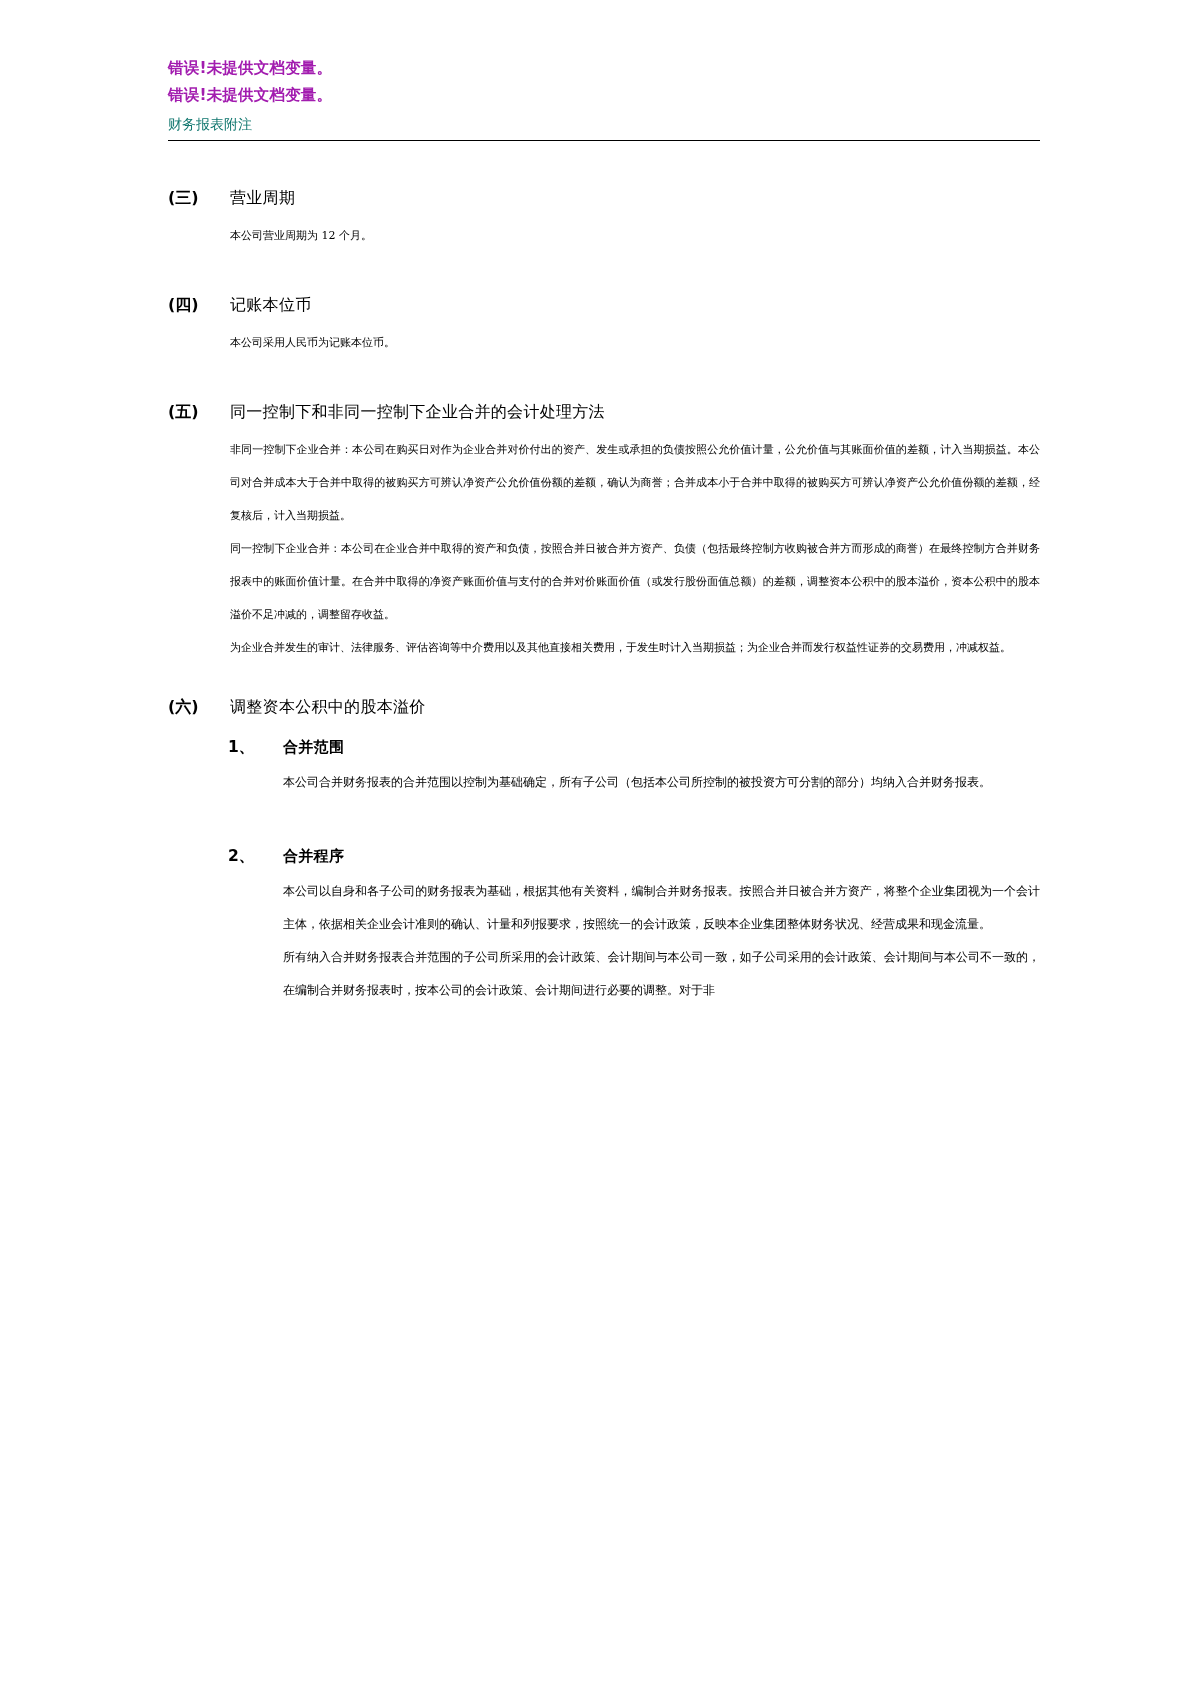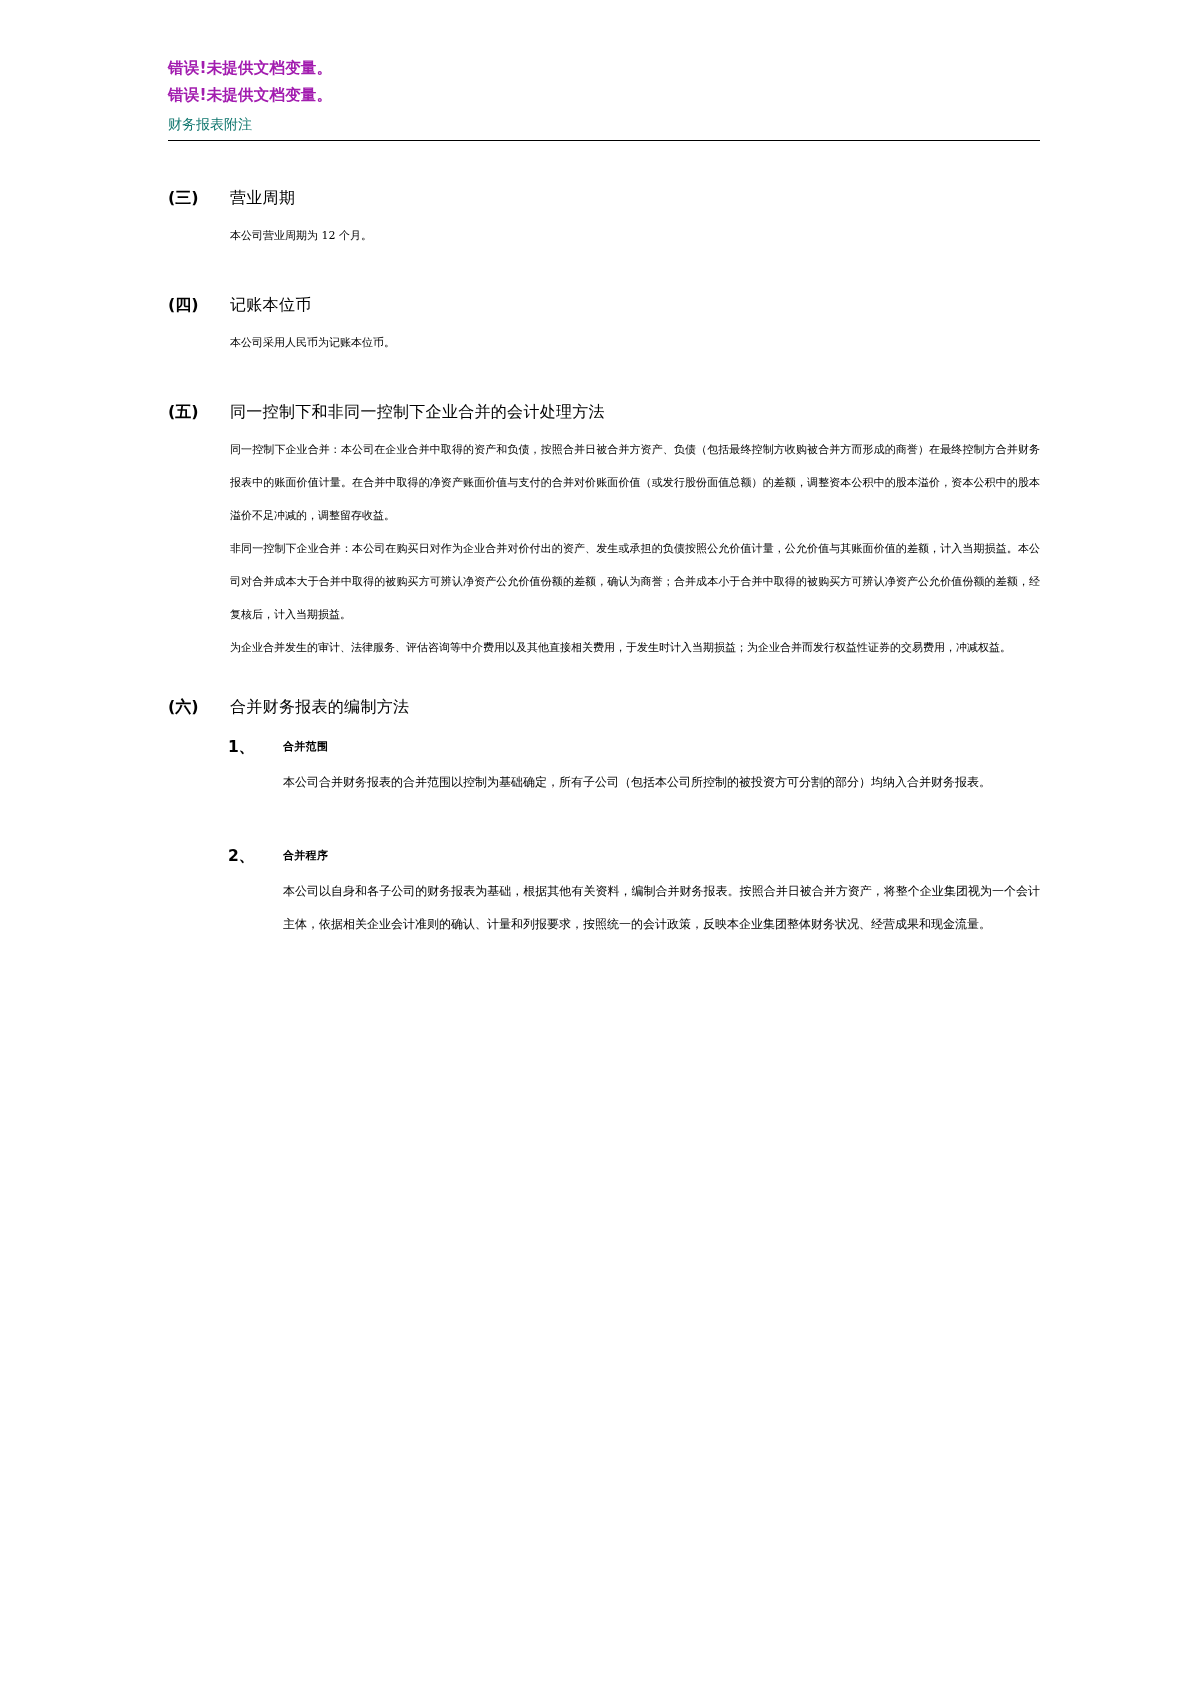--- a/index.html
+++ b/index.html
@@ -105,21 +105,21 @@
   .sub-num {
     width: 55px;
     flex: 0 0 55px;
     margin-left: 228px;
     font-size: 15.5px;
     font-weight: bold;
     line-height: 26px;
     font-family: "DejaVu Sans", sans-serif;
   }
   .sub-title {
-    font-size: 11px;
+    font-size: 15px;
     font-weight: bold;
     line-height: 26px;
     font-family: "DejaVu Sans", sans-serif;
     letter-spacing: 0.3px;
   }
   .sub-body {
     margin-left: 283px;
     margin-right: 160px;
     font-family: "DejaVu Serif", serif;
     font-size: 12px;
@@ -165,46 +165,47 @@
       <div class="sec-body para">本公司采用人民币为记账本位币。</div>
     </div>
 
     <div class="gap-lg"></div>
 
     <div class="sec">
       <div class="sec-head">
         <div class="sec-num">(五)</div>
         <div class="sec-title">同一控制下和非同一控制下企业合并的会计处理方法</div>
       </div>
+      <div class="sec-body para">非同一控制下企业合并：本公司在购买日对作为企业合并对价付出的资产、发生或承担的负债按照公允价值计量，公允价值与其账面价值的差额，计入当期损益。本公司对合并成本大于合并中取得的被购买方可辨认净资产公允价值份额的差额，确认为商誉；合并成本小于合并中取得的被购买方可辨认净资产公允价值份额的差额，经复核后，计入当期损益。</div>
       <div class="sec-body para">同一控制下企业合并：本公司在企业合并中取得的资产和负债，按照合并日被合并方资产、负债（包括最终控制方收购被合并方而形成的商誉）在最终控制方合并财务报表中的账面价值计量。在合并中取得的净资产账面价值与支付的合并对价账面价值（或发行股份面值总额）的差额，调整资本公积中的股本溢价，资本公积中的股本溢价不足冲减的，调整留存收益。</div>
-      <div class="sec-body para">非同一控制下企业合并：本公司在购买日对作为企业合并对价付出的资产、发生或承担的负债按照公允价值计量，公允价值与其账面价值的差额，计入当期损益。本公司对合并成本大于合并中取得的被购买方可辨认净资产公允价值份额的差额，确认为商誉；合并成本小于合并中取得的被购买方可辨认净资产公允价值份额的差额，经复核后，计入当期损益。</div>
       <div class="sec-body para">为企业合并发生的审计、法律服务、评估咨询等中介费用以及其他直接相关费用，于发生时计入当期损益；为企业合并而发行权益性证券的交易费用，冲减权益。</div>
     </div>
 
     <div class="gap-md"></div>
 
     <div class="sec">
       <div class="sec-head">
         <div class="sec-num">(六)</div>
-        <div class="sec-title">合并财务报表的编制方法</div>
+        <div class="sec-title">调整资本公积中的股本溢价</div>
       </div>
 
       <div class="sub">
         <div class="sub-head">
           <div class="sub-num">1、</div>
           <div class="sub-title">合并范围</div>
         </div>
         <div class="sub-body para">本公司合并财务报表的合并范围以控制为基础确定，所有子公司（包括本公司所控制的被投资方可分割的部分）均纳入合并财务报表。</div>
       </div>
 
       <div class="gap-md"></div>
 
       <div class="sub">
         <div class="sub-head">
           <div class="sub-num">2、</div>
           <div class="sub-title">合并程序</div>
         </div>
         <div class="sub-body para">本公司以自身和各子公司的财务报表为基础，根据其他有关资料，编制合并财务报表。按照合并日被合并方资产，将整个企业集团视为一个会计主体，依据相关企业会计准则的确认、计量和列报要求，按照统一的会计政策，反映本企业集团整体财务状况、经营成果和现金流量。</div>
+        <div class="sub-body para">所有纳入合并财务报表合并范围的子公司所采用的会计政策、会计期间与本公司一致，如子公司采用的会计政策、会计期间与本公司不一致的，在编制合并财务报表时，按本公司的会计政策、会计期间进行必要的调整。对于非</div>
       </div>
     </div>
 
   </div>
 </div>
 
 </body></html>

